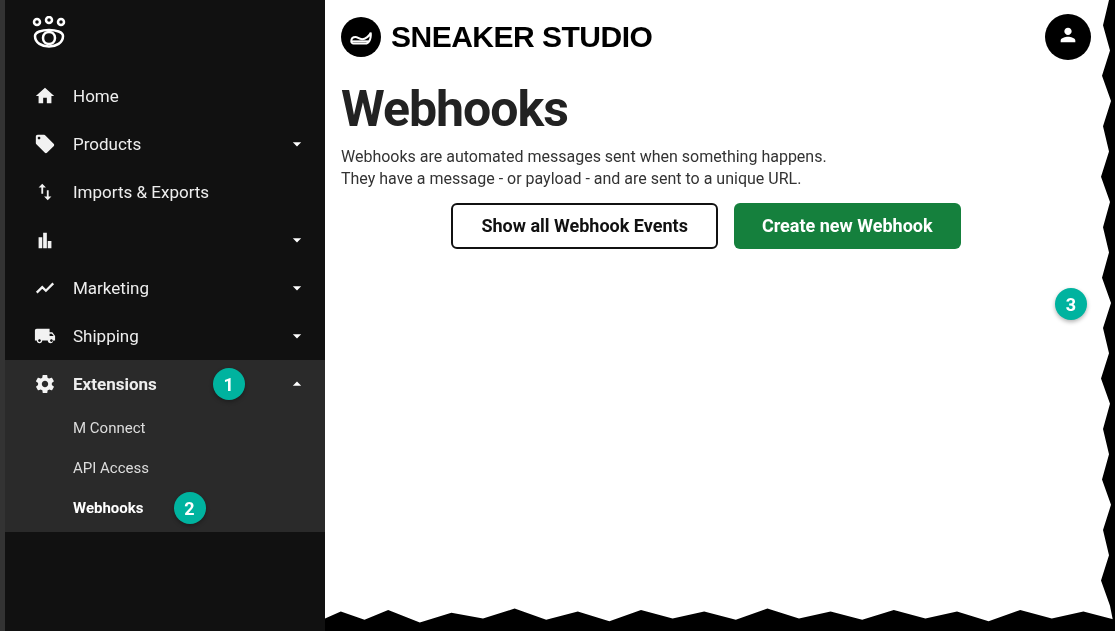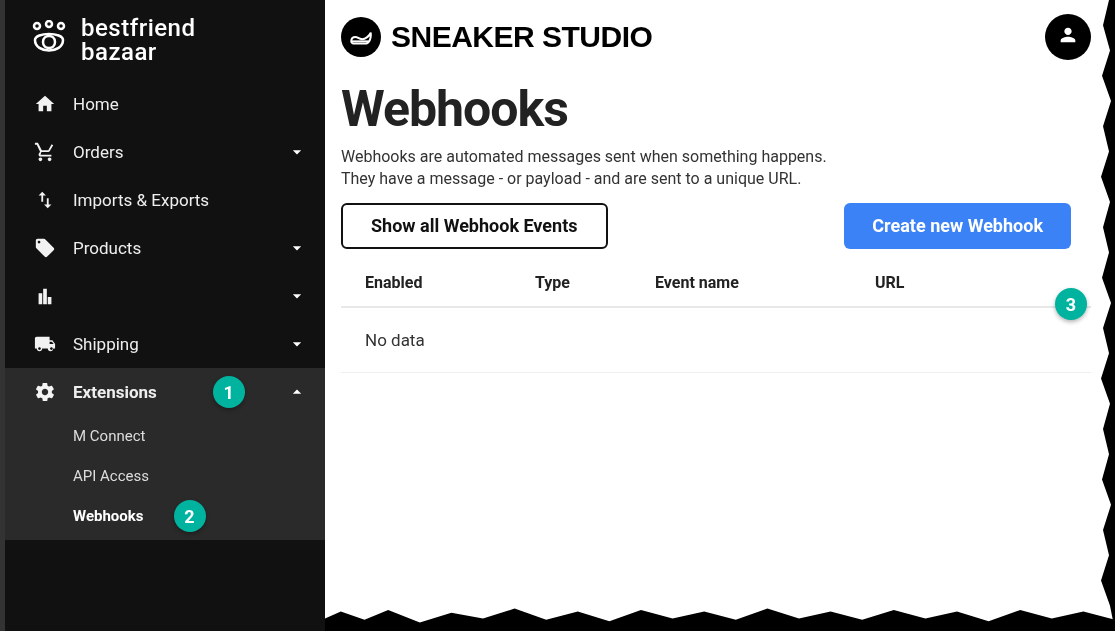--- a/index.html
+++ b/index.html
@@ -126,41 +126,41 @@
       font-size: 16px;
       color:#333;
       max-width: 500px;
       margin-top: 8px;
       line-height: 1.4;
     }
 
     .actions {
       display:flex;
       gap: 16px;
-      justify-content:space-between;
+      justify-content:center;
       margin-top: 12px;
       margin-right: 20px;
     }
     .btn {
       height: 46px;
       display:flex;
       align-items:center;
       padding: 0 28px;
       font-size: 18px;
       font-weight:700;
       border-radius: 6px;
       cursor:pointer;
     }
     .btn-outline {
       border: 2px solid #111;
       color:#111;
       background:#fff;
     }
     .btn-primary {
-      background:#3b82f6;
+      background:#15803d;
       color:#fff;
     }
 
     .table {
       margin-top: 24px;
       width: 100%;
     }
     .table-head {
       display:flex;
       font-size: 16px;
@@ -232,75 +232,71 @@
     <div class="logo">
       <span class="logo-mark">
         <svg width="46" height="40" viewBox="0 0 46 40" fill="none" stroke="#fff" stroke-width="2.5">
           <circle cx="8" cy="6" r="3"></circle>
             <circle cx="20" cy="4" r="3"></circle>
             <circle cx="32" cy="6" r="3"></circle>
           <path d="M6 20 C6 12, 34 12, 34 20 C34 34, 6 34, 6 20 Z"></path>
           <path d="M14 22 C14 14, 26 14, 26 22 C26 30, 14 30, 14 22 Z"></path>
         </svg>
       </span>
-      <span class="logo-text">
-        <span>bestfriend</span>
-        <span>bazaar</span>
-      </span>
     </div>
 
     <nav class="nav">
       <div class="nav-item">
         <span class="icon">
           <svg width="22" height="22" viewBox="0 0 24 24" fill="#fff">
               <path d="M10 20v-6h4v6h5v-8h3L12 3 2 12h3v8z"></path>
             </svg>
         </span>
         <span>Home</span>
       </div>
       <div class="nav-item">
         <span class="icon">
           <svg width="22" height="22" viewBox="0 0 24 24" fill="#fff">
-              <path d="M7 18c-1.1 0-2 .9-2 2s.9 2 2 2 2-.9 2-2-.9-2-2-2zm10 0c-1.1 0-2 .9-2 2s.9 2 2 2 2-.9 2-2-.9-2-2-2zM7.2 14.6l.1-.4L8.1 12h7.4c.8 0 1.4-.4 1.8-1l3.6-6.5-1.7-1L15.6 10H8.5L4.3 2H1v2h2l3.6 7.6-1.4 2.4c-.2.3-.2.6-.2 1 0 1.1.9 2 2 2h12v-2H7.4c-.1 0-.2-.1-.2-.2z"></path>
-            </svg>
-        </span>
-        <span>Orders</span>
+              <path d="M21.4 11.6l-9-9C12 2.2 11.5 2 11 2H4c-1.1 0-2 .9-2 2v7c0 .5.2 1 .6 1.4l9 9c.4.4.9.6 1.4.6s1-.2 1.4-.6l7-7c.8-.8.8-2 0-2.8zM5.5 7C4.7 7 4 6.3 4 5.5S4.7 4 5.5 4 7 4.7 7 5.5 6.3 7 5.5 7z"></path>
+            </svg>
+        </span>
+        <span>Products</span>
         <span class="chevron">
           <svg width="20" height="20" viewBox="0 0 24 24" fill="#fff">
               <path d="M7 10l5 5 5-5z"></path>
             </svg>
         </span>
       </div>
       <div class="nav-item">
         <span class="icon">
           <svg width="22" height="22" viewBox="0 0 24 24" fill="#fff">
               <path d="M9 3L5 7h3v7h2V7h3L9 3zm7 14V10h-2v7h-3l4 4 4-4h-3z"></path>
             </svg>
         </span>
         <span>Imports &amp; Exports</span>
       </div>
       <div class="nav-item">
         <span class="icon">
           <svg width="22" height="22" viewBox="0 0 24 24" fill="#fff">
-              <path d="M21.4 11.6l-9-9C12 2.2 11.5 2 11 2H4c-1.1 0-2 .9-2 2v7c0 .5.2 1 .6 1.4l9 9c.4.4.9.6 1.4.6s1-.2 1.4-.6l7-7c.8-.8.8-2 0-2.8zM5.5 7C4.7 7 4 6.3 4 5.5S4.7 4 5.5 4 7 4.7 7 5.5 6.3 7 5.5 7z"></path>
-            </svg>
-        </span>
-        <span>Products</span>
+              <path d="M5 9h4v12H5zM10 4h4v17h-4zM15 13h4v8h-4z"></path>
+            </svg>
+        </span>
         <span class="chevron">
           <svg width="20" height="20" viewBox="0 0 24 24" fill="#fff">
               <path d="M7 10l5 5 5-5z"></path>
             </svg>
         </span>
       </div>
       <div class="nav-item">
         <span class="icon">
-          <svg width="22" height="22" viewBox="0 0 24 24" fill="#fff">
-              <path d="M5 9h4v12H5zM10 4h4v17h-4zM15 13h4v8h-4z"></path>
-            </svg>
-        </span>
+          <svg width="22" height="22" viewBox="0 0 24 24" fill="none" stroke="#fff" stroke-width="2.5">
+              <path d="M3 17l6-6 4 4 8-8"></path>
+            </svg>
+        </span>
+        <span>Marketing</span>
         <span class="chevron">
           <svg width="20" height="20" viewBox="0 0 24 24" fill="#fff">
               <path d="M7 10l5 5 5-5z"></path>
             </svg>
         </span>
       </div>
       <div class="nav-item">
         <span class="icon">
           <svg width="22" height="22" viewBox="0 0 24 24" fill="#fff">
               <path d="M20 8h-3V4H3c-1.1 0-2 .9-2 2v11h2c0 1.7 1.3 3 3 3s3-1.3 3-3h6c0 1.7 1.3 3 3 3s3-1.3 3-3h2v-5l-3-4zM6 18.5c-.8 0-1.5-.7-1.5-1.5s.7-1.5 1.5-1.5 1.5.7 1.5 1.5-.7 1.5-1.5 1.5zm13 0c-.8 0-1.5-.7-1.5-1.5s.7-1.5 1.5-1.5 1.5.7 1.5 1.5-.7 1.5-1.5 1.5zM17 12V9.5h2.5l2 2.5H17z"></path>
@@ -363,28 +359,19 @@
     </div>
 
     <h1 class="page-title">Webhooks</h1>
     <p class="page-desc">Webhooks are automated messages sent when something happens. They have a message - or payload - and are sent to a unique URL.</p>
 
     <div class="actions">
       <div class="btn btn-outline">Show all Webhook Events</div>
       <div class="btn btn-primary">Create new Webhook</div>
     </div>
 
-    <div class="table">
-      <div class="table-head">
-        <div class="th-enabled">Enabled</div>
-        <div class="th-type">Type</div>
-        <div class="th-event">Event name</div>
-        <div class="th-url">URL</div>
-      </div>
-      <div class="table-body">No data</div>
-    </div>
 
     <div class="badge" style="top:288px; right:28px;">3</div>
 
     <div class="rip"></div>
     <div class="rip-right"></div>
   </main>
 </div>
 
 </body></html>

